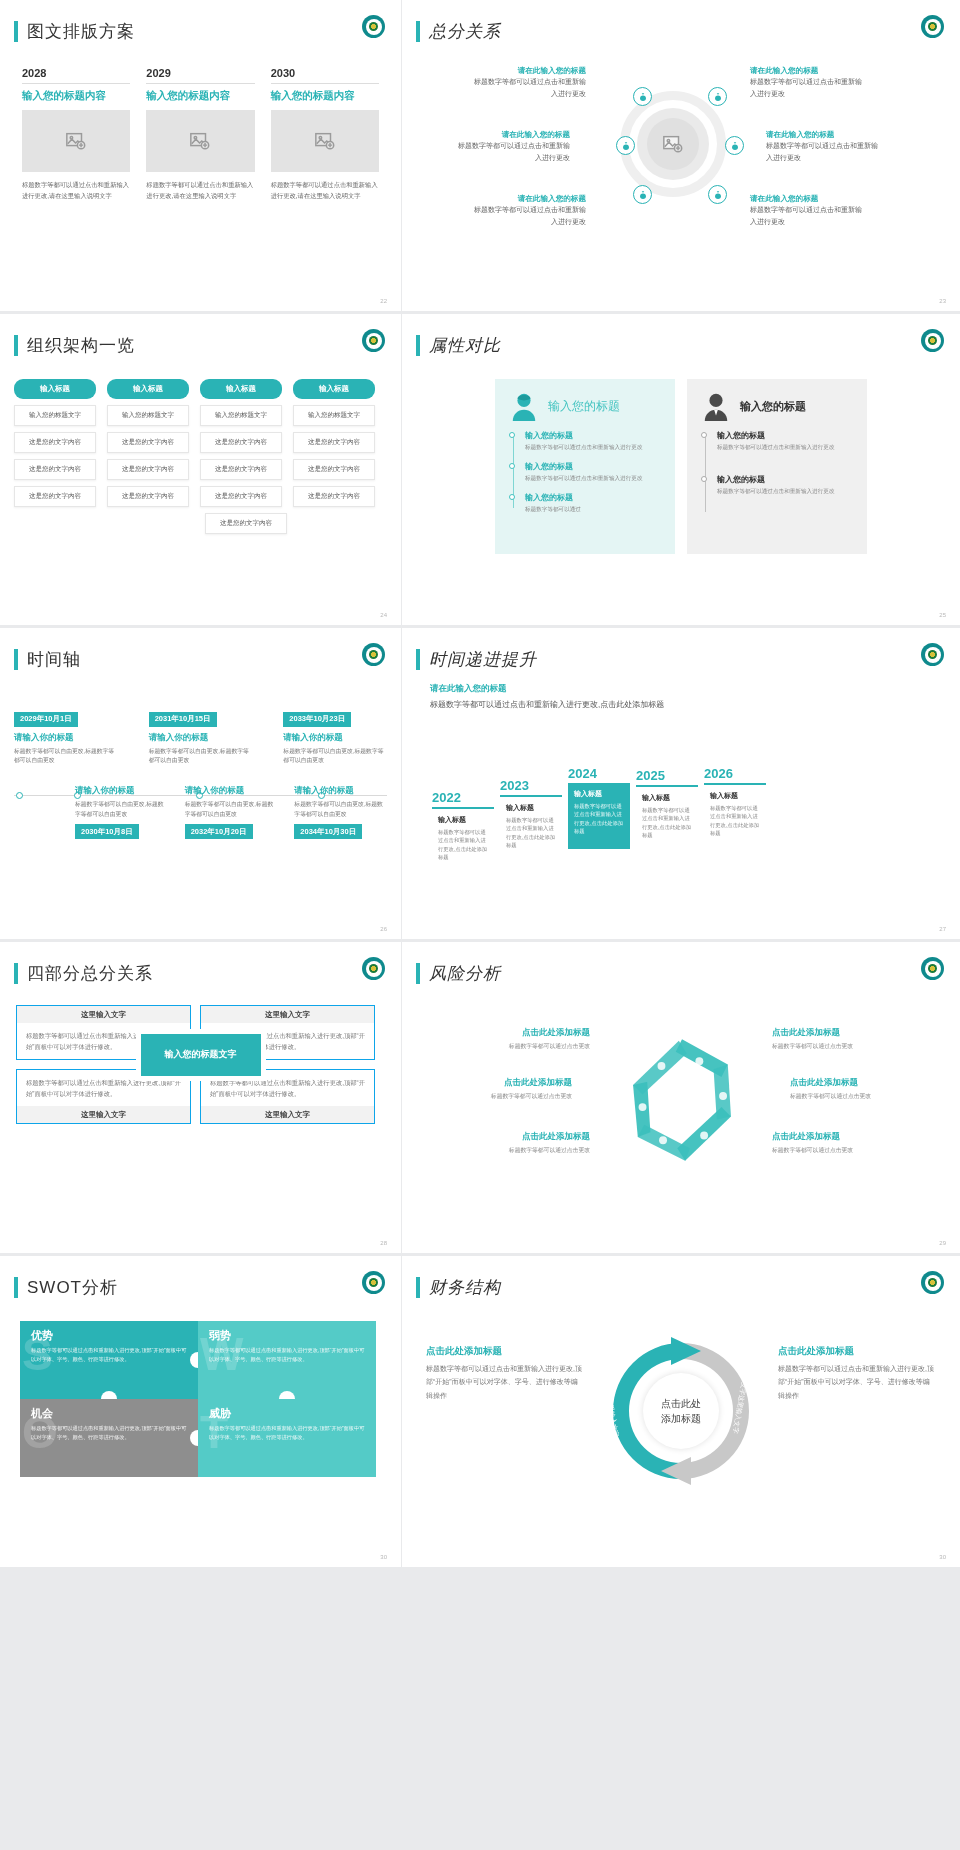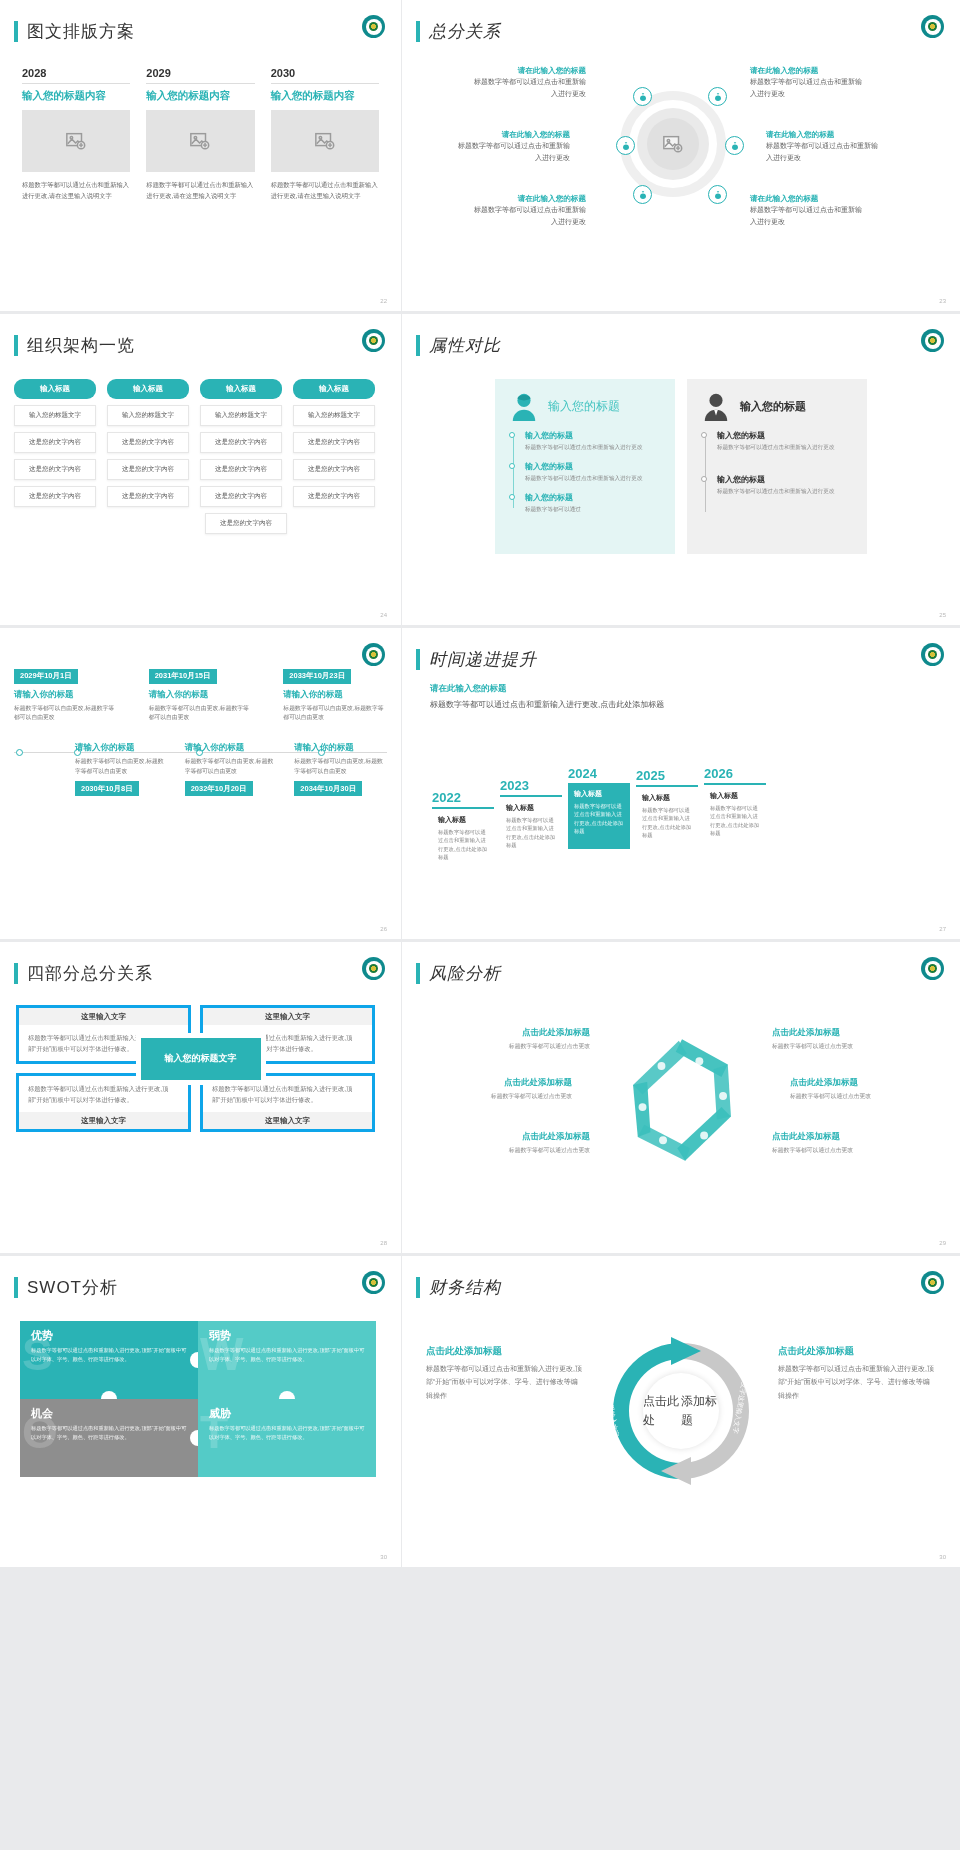--- a/index.html
+++ b/index.html
@@ -115,21 +115,21 @@
   .st-box .h { font-size:7px; font-weight:bold; }
   .st-box .b { font-size:5.3px; line-height:1.6; margin-top:3px; }
   .st-plain { border-top:2px solid #2ab3b5; background:#fff; }
   .st-plain .h{color:#333;} .st-plain .b{color:#888;}
   .st-fill { background:#2ab3b5; }
   .st-fill .h{color:#fff;} .st-fill .b{color:#e6f7f7;}
 
   
   .s28 { position:relative; padding:20px 16px 0 16px; }
   .q-row { display:flex; gap:9px; }
-  .q { width:175px; border:3px solid #0ea5e9; background:#fff; padding:0; }
+  .q { width:175px; border:1px solid #0ea5e9; background:#fff; padding:0; }
   .q-cap { background:#f2f2f2; text-align:center; font-size:7.5px; font-weight:bold;
     color:#444; padding:3.5px 0; }
   .q-txt { font-size:6.3px; color:#777; line-height:1.75; padding:7px 9px; }
   .s28-center { position:absolute; left:50%; top:50%; transform:translate(-50%,-50%);
     width:120px; height:42px; background:#2ab3b5; color:#fff; font-size:9px;
     font-weight:bold; display:flex;align-items:center;justify-content:center;
     box-shadow:0 0 0 5px #fff; }
 
   
   .s29 { position:relative; height:232px; }
@@ -139,22 +139,22 @@
   .s29-center { position:absolute; left:200px; top:40px; width:160px; height:150px; }
 
   
   .s30 { position:relative; height:230px; }
   .s30 .tx { position:absolute; width:158px; }
   .s30 .tx .h { font-size:9.5px; font-weight:bold; color:#2ab3b5; }
   .s30 .tx .b { font-size:7px; color:#777; line-height:1.9; margin-top:4px; }
   .s30-ring { position:absolute; left:203px; top:36px; width:152px; height:152px; }
   .s30-core { position:absolute; left:38px; top:38px; width:76px; height:76px;
     border-radius:50%; background:#fff; box-shadow:0 0 6px rgba(0,0,0,.12);
-    display:flex;flex-direction:row;align-items:center;justify-content:center;
-    font-size:12px; color:#444; line-height:1.55; }
+    display:flex;flex-direction:column;align-items:center;justify-content:center;
+    font-size:10px; color:#444; line-height:1.55; }
   .arc-lbl { position:absolute; font-size:6.5px; color:#fff; white-space:nowrap; }
 
   
   .swot { padding:22px 20px 0 20px; }
   .swot-grid { display:flex; flex-wrap:wrap; width:360px; }
   .pz { width:178px; height:78px; padding:7px 11px; position:relative; overflow:hidden; }
   .pz .ghost { position:absolute; font-size:46px; font-weight:bold;
      color:rgba(255,255,255,.18); left:2px; top:10px; line-height:1; }
   .pz .h { font-size:11px; font-weight:bold; color:#fff; position:relative; }
   .pz .b { font-size:5.2px; color:rgba(255,255,255,.9); line-height:1.65;
@@ -277,20 +277,24 @@
         <div class="s24-extra">
           <div class="s24-cell">这是您的文字内容</div>
         </div>
       </div>
       <div class="pg">24</div>
     </div>
 
     <div class="vsep"></div>
 
     <div class="slide">
+      <div class="s-head">
+        <div class="accent-bar"></div>
+        <div class="s-title">时间轴</div>
+      </div>
       <div class="logo">
           <div class="inner">
             <div class="core"></div>
           </div>
         </div>
 
       <div class="s26">
         <div class="tl-row" style="gap:31px;">
           <div class="tl-card">
             <div class="tl-date">2029年10月1日</div>

